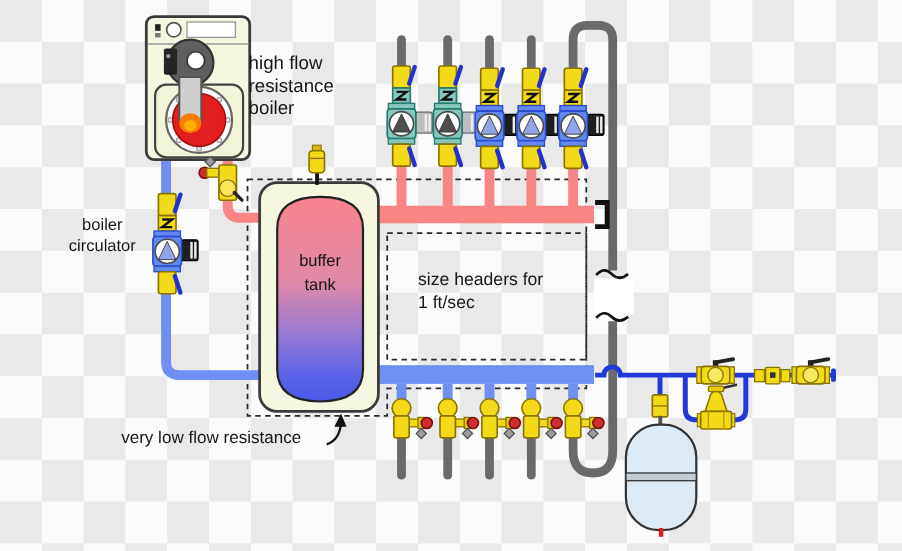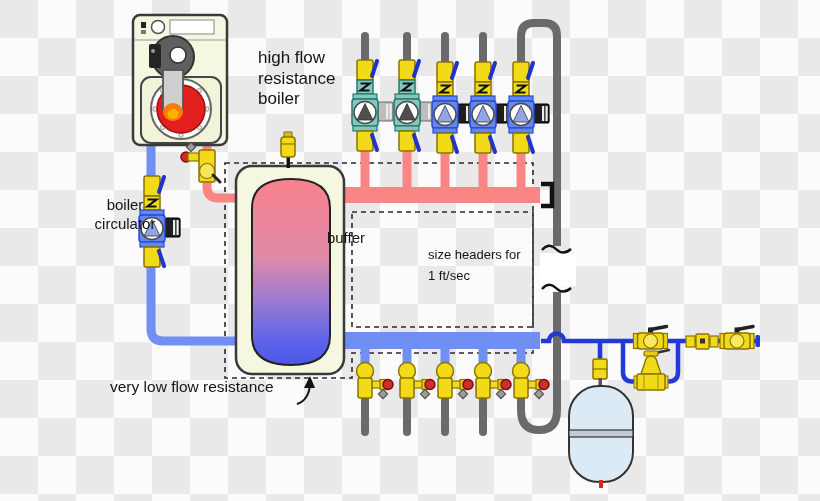--- a/index.html
+++ b/index.html
@@ -3,27 +3,27 @@
 <meta charset="utf-8">
 <style>
   html,body{margin:0;padding:0;background:#fff;}
   #stage{
     position:relative;width:820px;height:501px;overflow:hidden;
     font-family:"Liberation Sans",sans-serif;
     background:
       conic-gradient(#fbfbfb 0.25turn, #e9e9e9 0.25turn 0.5turn, #fbfbfb 0.5turn 0.75turn, #e9e9e9 0.75turn) top left / 76px 76px repeat;
   }
   svg{position:absolute;left:0;top:0;}
-  .lbl{position:absolute;color:#151515;white-space:nowrap;margin-left:32px;}
+  .lbl{position:absolute;color:#151515;white-space:nowrap;}
   .lbl span{display:block;}
   #boiler-label{left:226px;top:48px;font-size:17px;line-height:20.5px;}
   #circulator-label{left:36px;top:195px;width:114px;text-align:center;font-size:15px;line-height:19px;}
-  #tank-label{left:249px;top:227px;width:84px;text-align:right;font-size:15px;line-height:22px;}
-  #headers-note{left:396px;top:244px;font-size:13px;line-height:21px;}
-  #piping-note{left:78px;top:376px;width:228px;font-size:15.5px;line-height:21px;}
+  #tank-label{left:249px;top:227px;width:84px;text-align:center;font-size:15px;line-height:22px;}
+  #headers-note{left:380px;top:244px;font-size:16px;line-height:21px;}
+  #piping-note{left:78px;top:388px;width:228px;text-align:center;font-size:15.5px;line-height:21px;}
 </style>
 </head>
 <body>
 
 <div id="stage">
 
 <svg width="820" height="501" viewBox="0 0 820 501">
   <defs>
     <linearGradient id="tankGrad" x1="0" y1="0" x2="0" y2="1">
       <stop offset="0" stop-color="#f9828e"></stop>
@@ -228,20 +228,21 @@
   <span>boiler</span>
 </div>
 
 <div class="lbl" id="circulator-label">
   <span>boiler</span>
   <span>circulator</span>
 </div>
 
 <div class="lbl" id="tank-label">
   <span>buffer</span>
+  <span>tank</span>
 </div>
 
 <div class="lbl" id="headers-note">
   <span>size headers for</span>
   <span>1 ft/sec</span>
 </div>
 
 <div class="lbl" id="piping-note">
   <span>very low flow resistance</span>
 </div>

